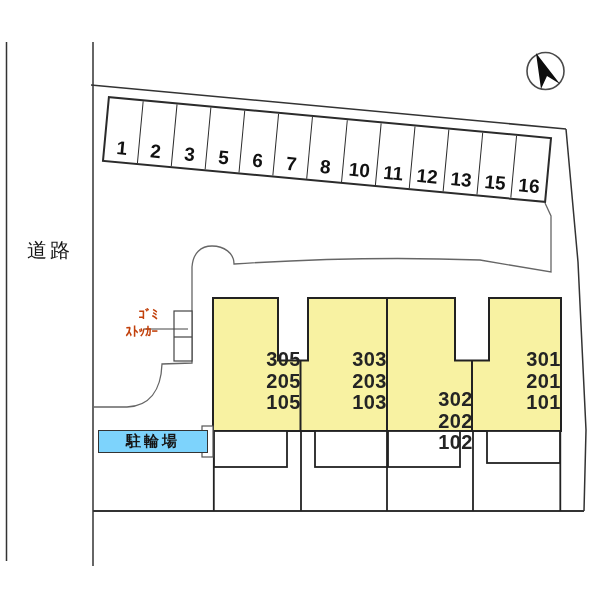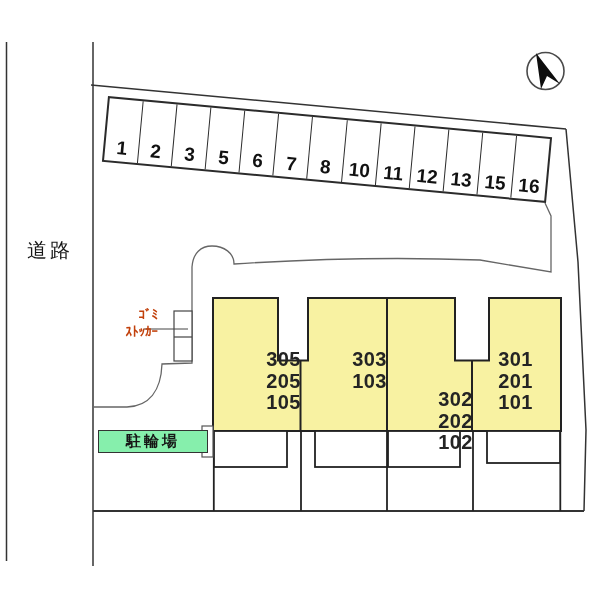--- a/index.html
+++ b/index.html
@@ -16,21 +16,21 @@
     border:2px solid #2b2b2b;background:#ffffff;display:flex;box-sizing:border-box;
   }
   .pcell{
     flex:1;border-right:1.5px solid #2b2b2b;display:flex;align-items:flex-end;justify-content:center;
     padding-bottom:2px;font-size:19px;font-weight:600;color:#111;box-sizing:border-box;
   }
   .pcell:last-child{border-right:none;}
   .trash-label{left:102px;top:306px;width:56px;text-align:right;font-size:13px;line-height:17px;font-weight:600;color:#c2410c;}
   .rooms{position:absolute;top:349px;text-align:right;font-size:20px;line-height:21.5px;font-weight:600;color:#242424;letter-spacing:0.5px;}
   .bike-box{
-    position:absolute;left:98px;top:430px;width:110px;height:23px;border:1.5px solid #333;background:#86efac;
+    position:absolute;left:98px;top:430px;width:110px;height:23px;border:1.5px solid #333;background:#7dd3fc;
     display:flex;align-items:center;justify-content:center;font-size:15px;letter-spacing:3px;font-weight:600;color:#161616;box-sizing:border-box;
   }
 </style>
 </head>
 <body>
 
 <div class="canvas">
 
   <svg width="600" height="600" viewBox="0 0 600 600">
 
@@ -122,28 +122,29 @@
     <div>ｽﾄｯｶｰ</div>
   </div>
 
   <div class="rooms" style="left:213px;width:88px;">
     <div>305</div>
     <div>205</div>
     <div>105</div>
   </div>
   <div class="rooms" style="left:301px;width:86px;">
     <div>303</div>
+    <div>203</div>
     <div>103</div>
   </div>
   <div class="rooms" style="left:387px;width:86px;margin-top:40px;">
     <div>302</div>
     <div>202</div>
     <div>102</div>
   </div>
-  <div class="rooms" style="left:445px;width:88px;">
+  <div class="rooms" style="left:473px;width:88px;">
     <div>301</div>
     <div>201</div>
     <div>101</div>
   </div>
 
   <div class="bike-box">
     <span>駐輪場</span>
   </div>
 
 </div>

